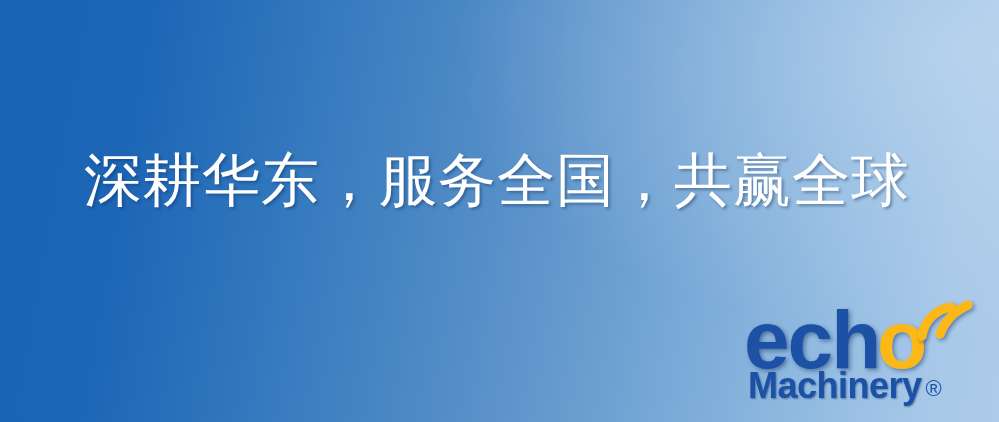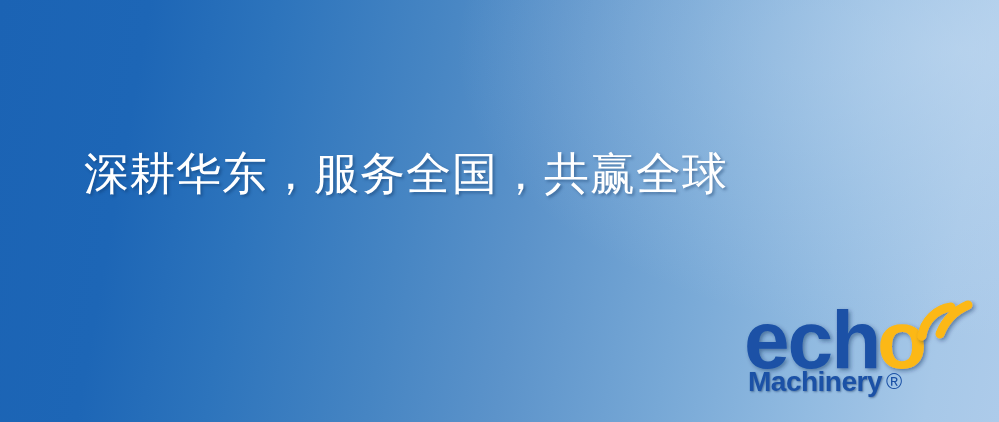--- a/index.html
+++ b/index.html
@@ -37,21 +37,21 @@
                 rgba(198, 220, 242, 0.22) 40%,
                 rgba(198, 220, 242, 0.0) 72%);
     pointer-events: none;
   }
 
   #headline {
     position: absolute;
     left: 84px;
     top: 152px;
     font-family: "Liberation Serif", "DejaVu Serif", serif;
-    font-size: 45px;
+    font-size: 58px;
     line-height: 1.0;
     color: #ffffff;
     letter-spacing: 1px;
     white-space: nowrap;
     text-shadow: 2px 2px 3px rgba(10, 45, 90, 0.40);
   }
 
   #subtitle {
     position: absolute;
     left: 87px;
@@ -88,21 +88,21 @@
     top: 68px;
     width: 248px;
     height: 46px;
     display: flex;
     align-items: baseline;
   }
 
   #logo-sub-text {
     font-family: "Liberation Sans", sans-serif;
     font-weight: bold;
-    font-size: 28px;
+    font-size: 36px;
     letter-spacing: -0.5px;
     color: #1b51a6;
     text-shadow: 1px 1px 2px rgba(12, 40, 85, 0.45);
     line-height: 1;
   }
 
   #logo-reg {
     font-family: "Liberation Sans", sans-serif;
     font-size: 22px;
     color: #1b51a6;

